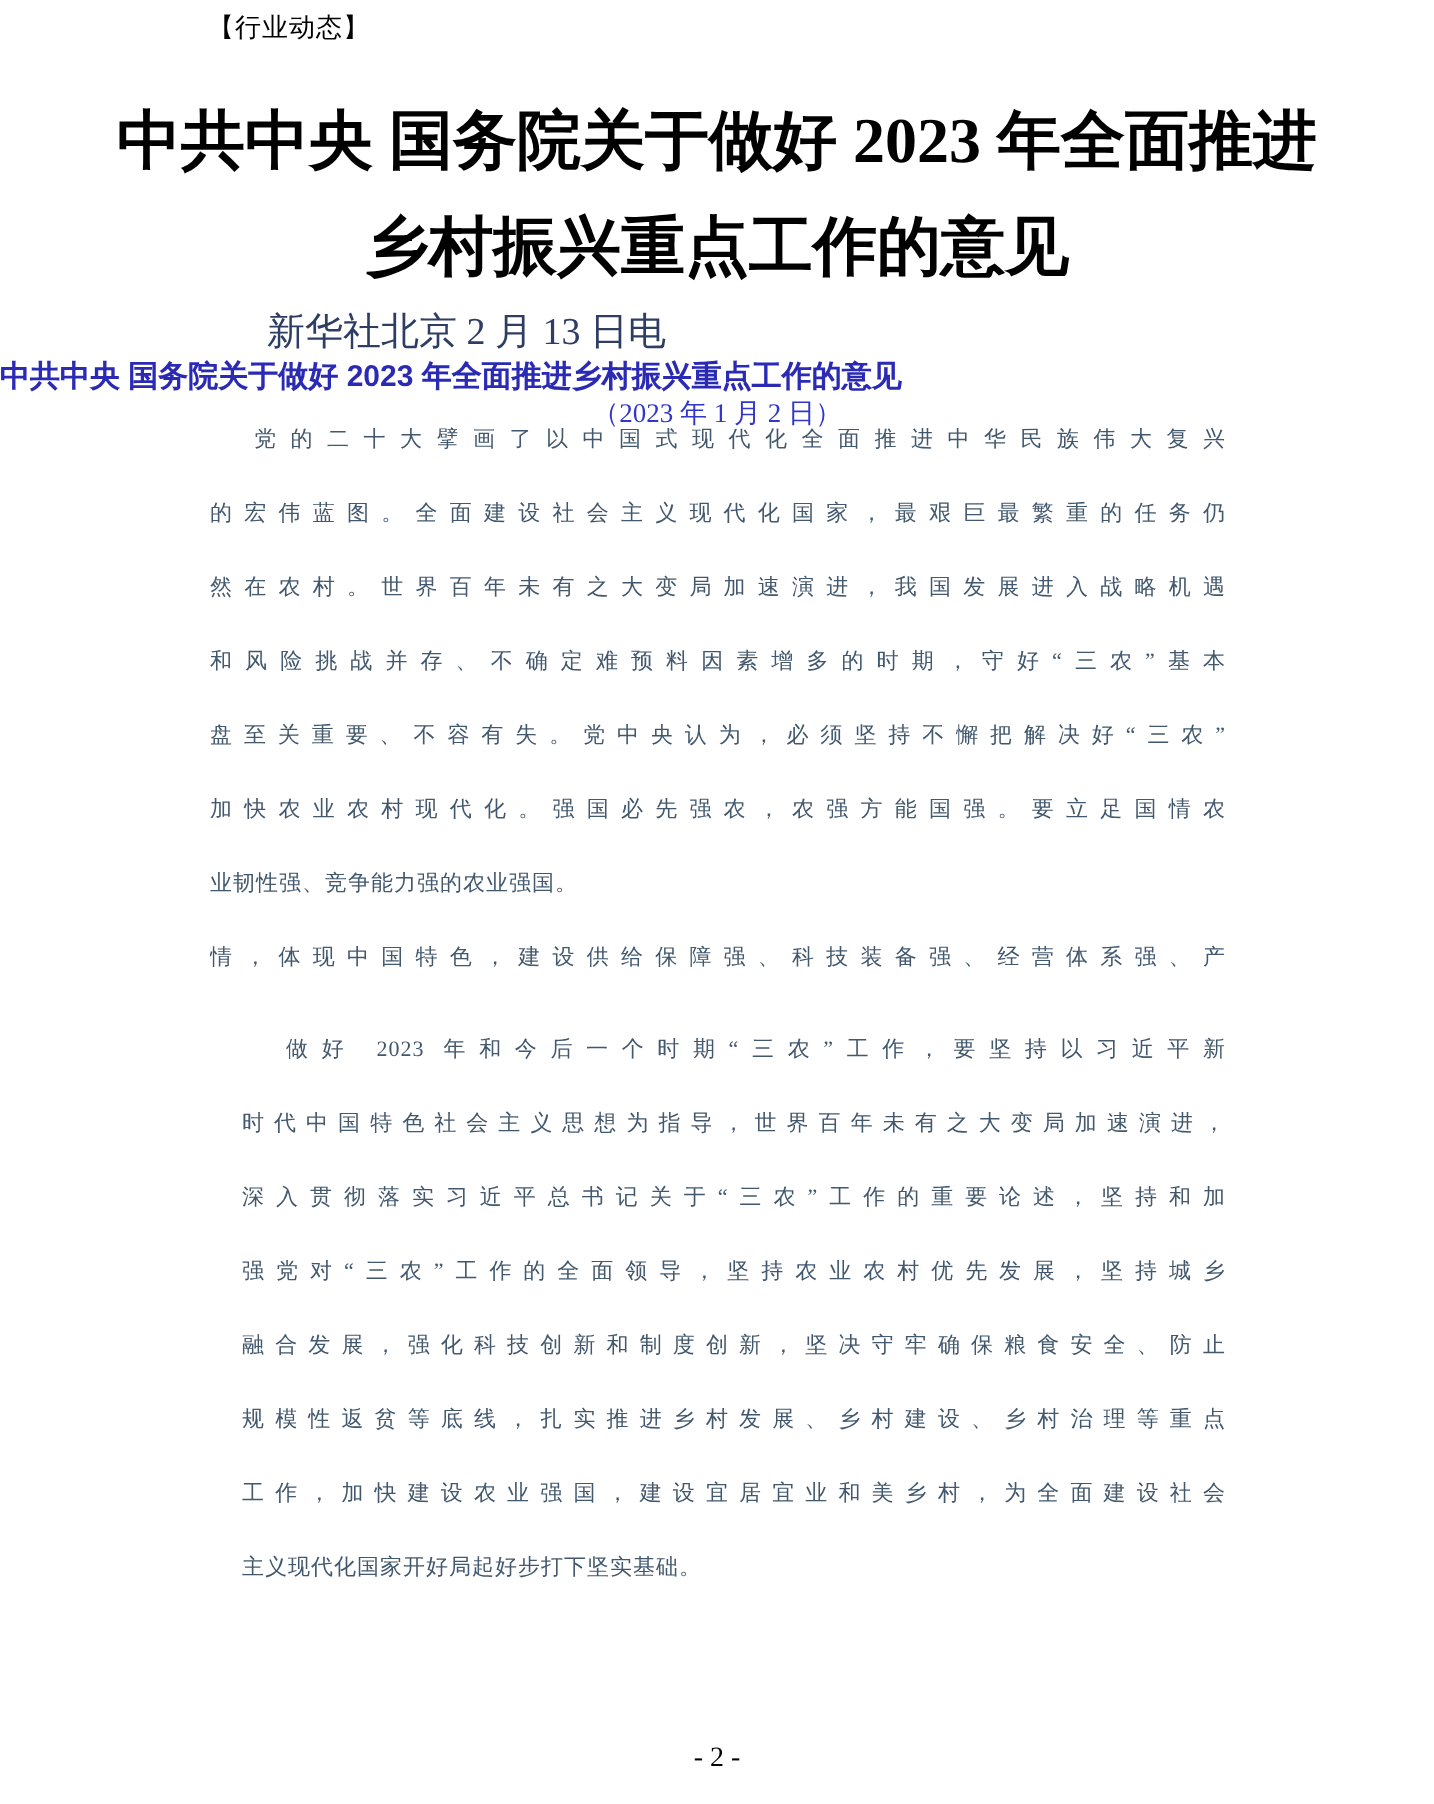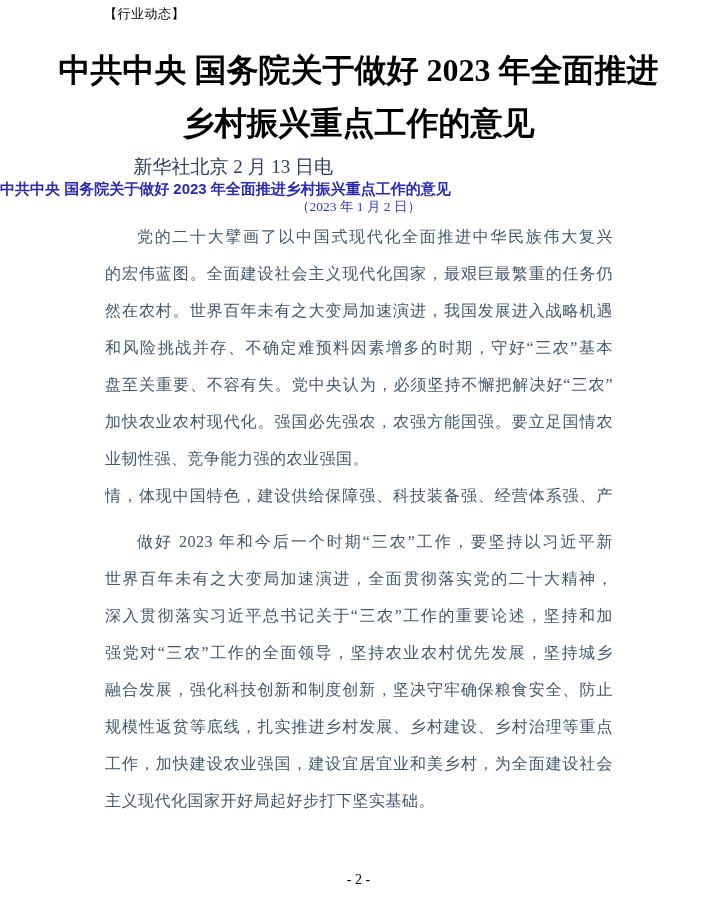--- a/index.html
+++ b/index.html
@@ -52,26 +52,26 @@
     white-space:nowrap;
   }
   .subtitle-date{
     position:absolute;left:0;top:198px;width:717px;
     text-align:center;
     font-size:13.5px;line-height:17px;
     color:var(--subtitle-date-blue);
     white-space:nowrap;
   }
   .body-text{
-    position:absolute;left:105px;top:218px;width:508px;
-    font-size:16px;
+    position:absolute;left:105px;top:202px;width:508px;
+    font-size:11px;
     color:var(--body-text-color);
   }
   .para{display:block;}
-  .para-2{margin-top:9px;}
+  .para-2{margin-top:9px;margin-left:16px;}
   .bodyline{
     height:37px;line-height:37px;
     text-align:justify;
     text-align-last:justify;
     letter-spacing:0.5px;
     white-space:nowrap;
     overflow:hidden;
   }
   .bodyline.firstline{text-indent:2em;}
   .bodyline.lastline{text-align-last:left;}
@@ -106,21 +106,21 @@
         <div class="bodyline">的宏伟蓝图。全面建设社会主义现代化国家，最艰巨最繁重的任务仍</div>
         <div class="bodyline">然在农村。世界百年未有之大变局加速演进，我国发展进入战略机遇</div>
         <div class="bodyline">和风险挑战并存、不确定难预料因素增多的时期，守好“三农”基本</div>
         <div class="bodyline">盘至关重要、不容有失。党中央认为，必须坚持不懈把解决好“三农”</div>
         <div class="bodyline">加快农业农村现代化。强国必先强农，农强方能国强。要立足国情农</div>
         <div class="bodyline lastline">业韧性强、竞争能力强的农业强国。</div>
         <div class="bodyline">情，体现中国特色，建设供给保障强、科技装备强、经营体系强、产</div>
       </div>
     <div class="para para-2">
         <div class="bodyline firstline">做好 2023 年和今后一个时期“三农”工作，要坚持以习近平新</div>
-        <div class="bodyline">世界百年未有之大变局加速演进，全面贯彻落实党的二十大精神，</div>
+        <div class="bodyline">时代中国特色社会主义思想为指导，世界百年未有之大变局加速演进，</div>
         <div class="bodyline">深入贯彻落实习近平总书记关于“三农”工作的重要论述，坚持和加</div>
         <div class="bodyline">强党对“三农”工作的全面领导，坚持农业农村优先发展，坚持城乡</div>
         <div class="bodyline">融合发展，强化科技创新和制度创新，坚决守牢确保粮食安全、防止</div>
         <div class="bodyline">规模性返贫等底线，扎实推进乡村发展、乡村建设、乡村治理等重点</div>
         <div class="bodyline">工作，加快建设农业强国，建设宜居宜业和美乡村，为全面建设社会</div>
         <div class="bodyline lastline">主义现代化国家开好局起好步打下坚实基础。</div>
       </div>
   </div>
 
   <div class="footer">- 2 -</div>

